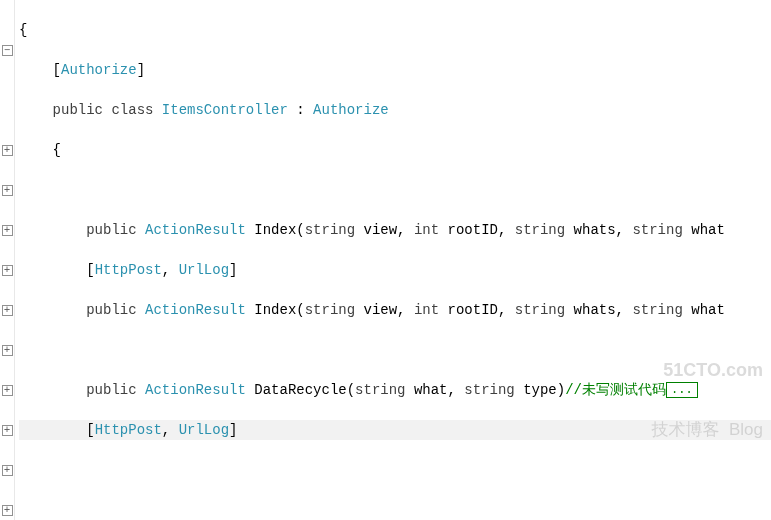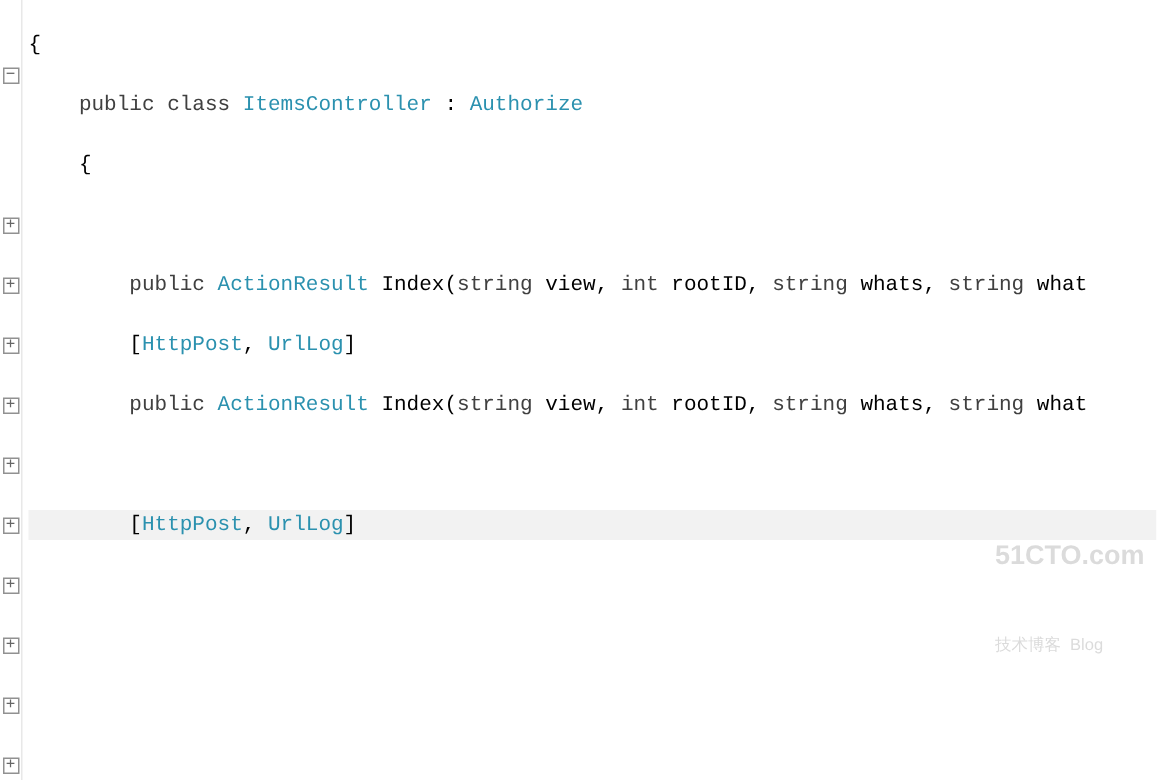--- a/index.html
+++ b/index.html
@@ -9,22 +9,22 @@
 .box{width:9px;height:9px;border:1px solid #919191;background:#fff;display:flex;align-items:center;justify-content:center;font-size:10px;line-height:1;color:#666;cursor:pointer;font-family:monospace}
 .vline{position:absolute;left:50%;top:0;bottom:0;width:0;border-left:1px dotted #b0b0b0;z-index:-1}
 .code{flex:1;white-space:pre;padding-left:4px;position:relative}
 .line{height:20px}
 .hl{background:#f2f2f2}
 .kw{color:#404040}
 .typ{color:#2b91af}
 .cm{color:#008000}
 .fold{display:inline-block;border:1px solid #888;color:#888;padding:0 4px;font-size:12px;line-height:14px;vertical-align:1px;background:#fff}
 .fold-g{border-color:#008000;color:#008000}
-.watermark{position:absolute;right:8px;bottom:40px;font-family:Arial,sans-serif;color:#999;opacity:.35;font-size:18px;font-weight:bold;pointer-events:none}
-.watermark .sub{font-size:11px;font-weight:normal}
+.watermark{position:absolute;right:8px;bottom:40px;font-family:Arial,sans-serif;color:#999;opacity:.35;text-align:right;font-size:18px;font-weight:bold;pointer-events:none}
+.watermark .sub{font-size:17px;font-weight:normal}
 </style>
 </head>
 <body>
 
 <div class="editor">
   <div class="gutter">
     <div class="grow">
         <div class="vline"></div>
       </div>
     <div class="grow">
@@ -110,27 +110,29 @@
         <div class="vline"></div>
       </div>
     <div class="grow">
         <div class="vline"></div>
         <div class="box">+</div>
       </div>
   </div>
 
   <div class="code">
 <div class="line"><span>{</span></div>
+<div class="line">    <span>[</span><span class="typ">Authorize</span><span>]</span></div>
 <div class="line">    <span class="kw">public</span> <span class="kw">class</span> <span class="typ">ItemsController</span><span> : </span><span class="typ">Authorize</span></div>
 <div class="line">    <span>{</span></div>
 <div class="line"> </div>
 <div class="line">        <span class="kw">public</span> <span class="typ">ActionResult</span><span> Index(</span><span class="kw">string</span><span> view, </span><span class="kw">int</span><span> rootID, </span><span class="kw">string</span><span> whats, </span><span class="kw">string</span><span> what</span></div>
 <div class="line">        <span>[</span><span class="typ">HttpPost</span><span>, </span><span class="typ">UrlLog</span><span>]</span></div>
 <div class="line">        <span class="kw">public</span> <span class="typ">ActionResult</span><span> Index(</span><span class="kw">string</span><span> view, </span><span class="kw">int</span><span> rootID, </span><span class="kw">string</span><span> whats, </span><span class="kw">string</span><span> what</span></div>
 <div class="line"> </div>
+<div class="line">        <span class="kw">public</span> <span class="typ">ActionResult</span><span> DataRecycle(</span><span class="kw">string</span><span> what, </span><span class="kw">string</span><span> type)</span><span class="cm">//未写测试代码</span><span class="fold fold-g">...</span></div>
 <div class="line hl">        <span>[</span><span class="typ">HttpPost</span><span>, </span><span class="typ">UrlLog</span><span>]</span></div>
 
 
 
 
 
 
 
 
 

